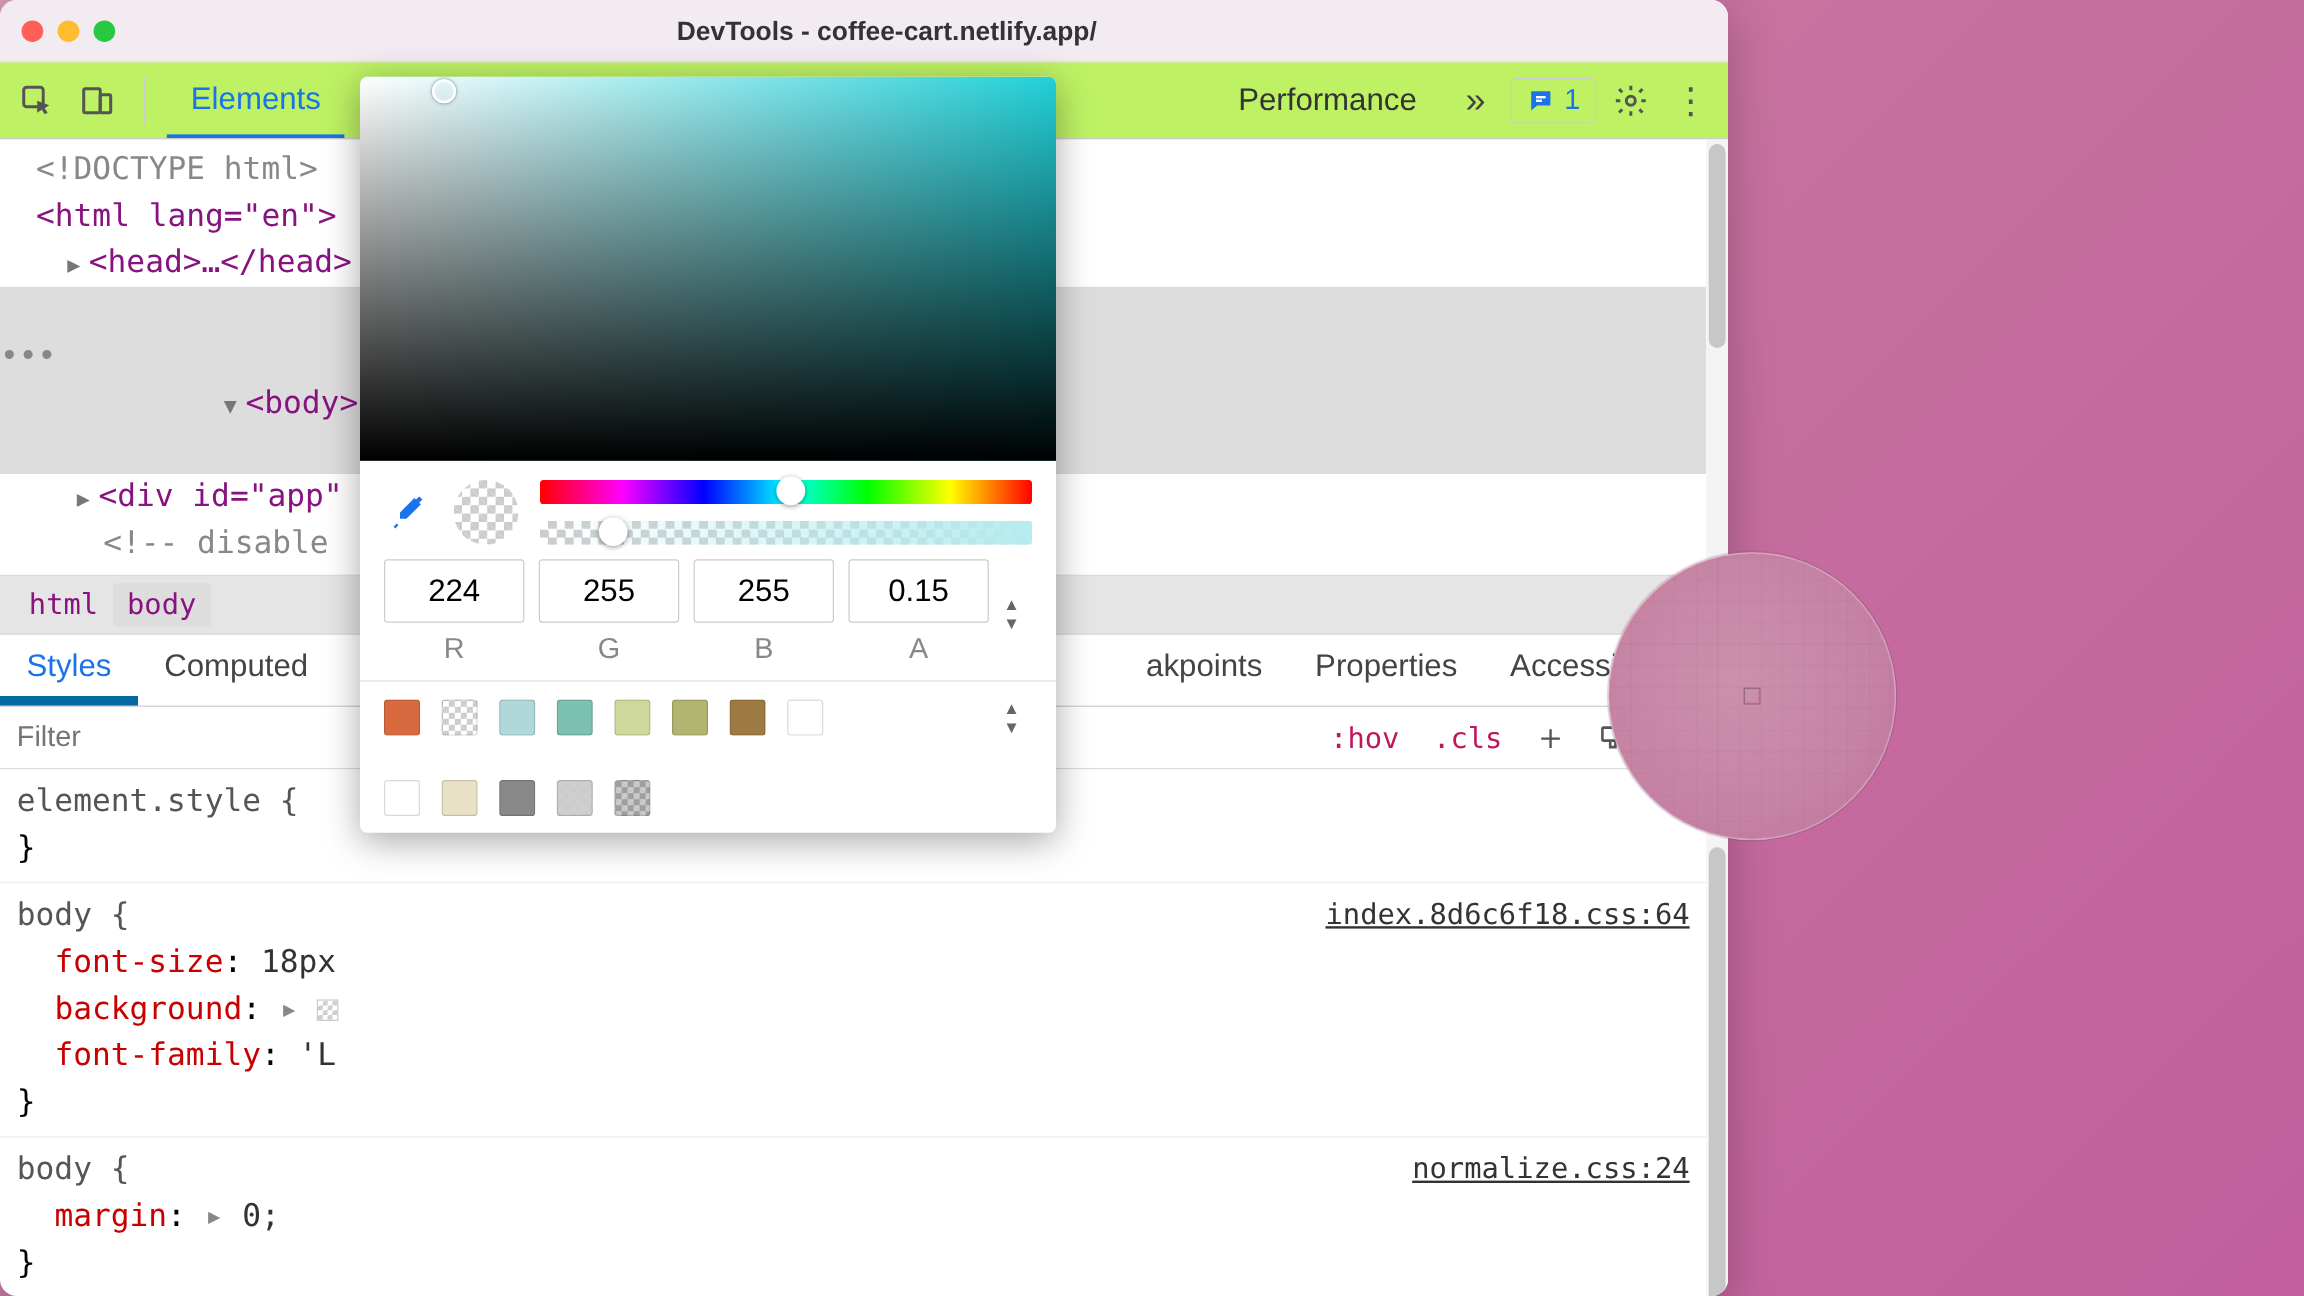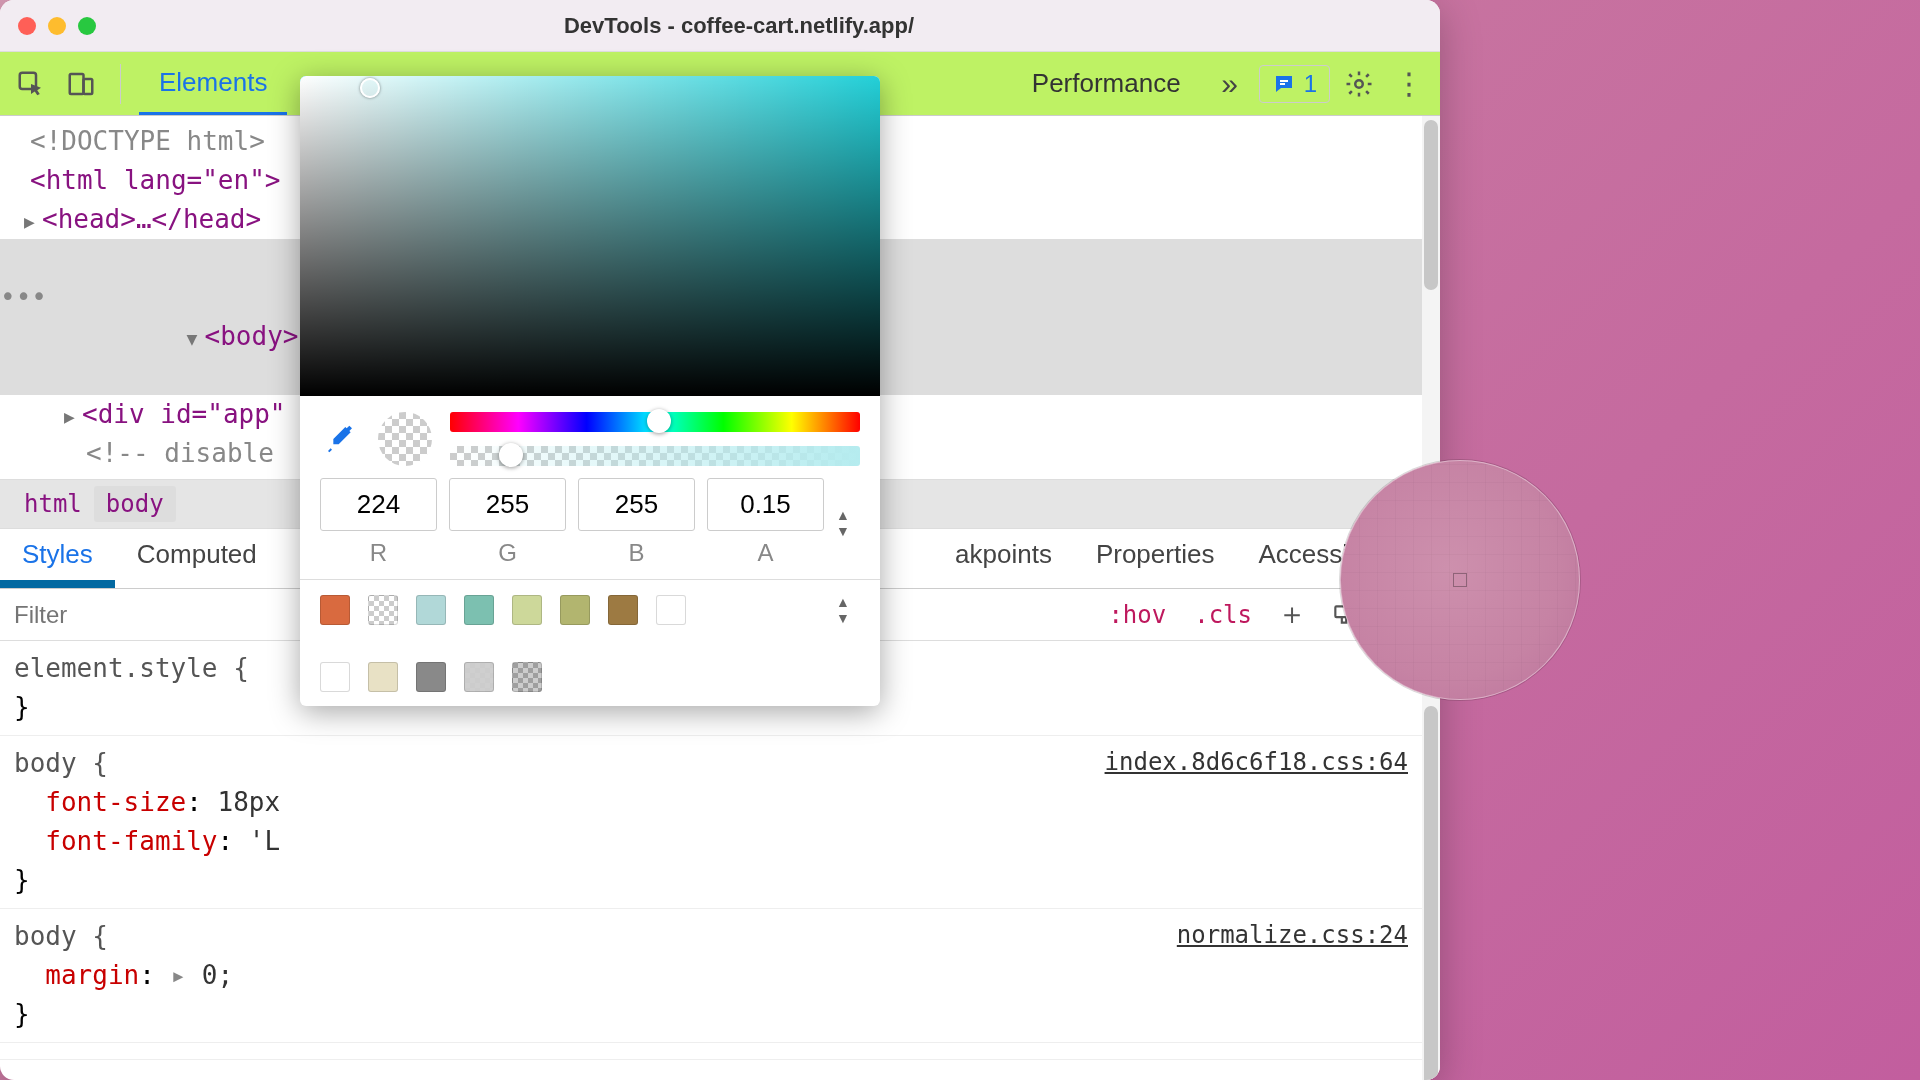--- a/index.html
+++ b/index.html
@@ -135,21 +135,21 @@
   .rule .src { position: absolute; right: 14px; top: 8px; text-decoration: underline; color: #333; font-size: 24px; }
   .prop { color: #c80000; }
   .val { color: #333; }
   .selector { color: #555; }
   .expand { color: #888; }
   .swatch { display: inline-block; width: 18px; height: 18px; border: 1px solid #ccc; vertical-align: middle; background-image: linear-gradient(45deg,#ccc 25%,transparent 25%,transparent 75%,#ccc 75%),linear-gradient(45deg,#ccc 25%,transparent 25%,transparent 75%,#ccc 75%); background-size:8px 8px; background-position:0 0,4px 4px; }
 
   
   .colorpicker {
     position: absolute;
-    top: 76px;
+    top: 64px;
     left: 300px;
     width: 580px;
     background: #fff;
     border-radius: 6px;
     box-shadow: 0 6px 30px rgba(0,0,0,0.35);
     z-index: 100;
     overflow: hidden;
   }
   .cp-spectrum {
     height: 320px;
@@ -308,21 +308,21 @@
     </div>
     <div class="tb-icon" style="font-size:30px;color:#555">⋮</div>
   </div>
 
   <div class="main">
     <div class="content">
 
       <div class="dom" style="position:relative">
         <div class="dom-line comment">&lt;!DOCTYPE html&gt;</div>
         <div class="dom-line"><span class="tag">&lt;html lang="en"&gt;</span></div>
-        <div class="dom-line" style="padding-left:24px"><span class="dom-caret">▶</span><span class="tag">&lt;head&gt;…&lt;/head&gt;</span></div>
+        <div class="dom-line" style="padding-left:56px"><span class="dom-caret">▶</span><span class="tag">&lt;head&gt;…&lt;/head&gt;</span></div>
         <div class="dom-line dom-selected" style="padding-left:30px;position:relative">
           <span class="dots">•••</span>
           <span class="dom-caret">▼</span><span class="tag">&lt;body&gt;</span><span class="comment"> == $0</span>
         </div>
         <div class="dom-line" style="padding-left:64px"><span class="dom-caret">▶</span><span class="tag">&lt;div id="app"</span></div>
         <div class="dom-line" style="padding-left:86px"><span class="comment">&lt;!-- disable</span><span style="margin-left:480px" class="comment">&gt;</span></div>
       </div>
 
       <div class="breadcrumb">
         <div class="crumb">html</div>
@@ -357,20 +357,21 @@
 
       <div class="styles-body">
         <div class="rule">
           <div class="selector">element.style {</div>
           <div>}</div>
         </div>
         <div class="rule">
           <a class="src">index.8d6c6f18.css:64</a>
           <div class="selector">body {</div>
           <div>&nbsp;&nbsp;<span class="prop">font-size</span>: <span class="val">18px</span></div>
+          <div>&nbsp;&nbsp;<span class="prop">background</span>: <span class="expand">▸</span> <span class="swatch"></span></div>
           <div>&nbsp;&nbsp;<span class="prop">font-family</span>: <span class="val">'L</span></div>
           <div>}</div>
         </div>
         <div class="rule">
           <a class="src">normalize.css:24</a>
           <div class="selector">body {</div>
           <div>&nbsp;&nbsp;<span class="prop">margin</span>: <span class="expand">▸</span> <span class="val">0;</span></div>
           <div>}</div>
         </div>
         <div class="rule" style="font-style:italic">

